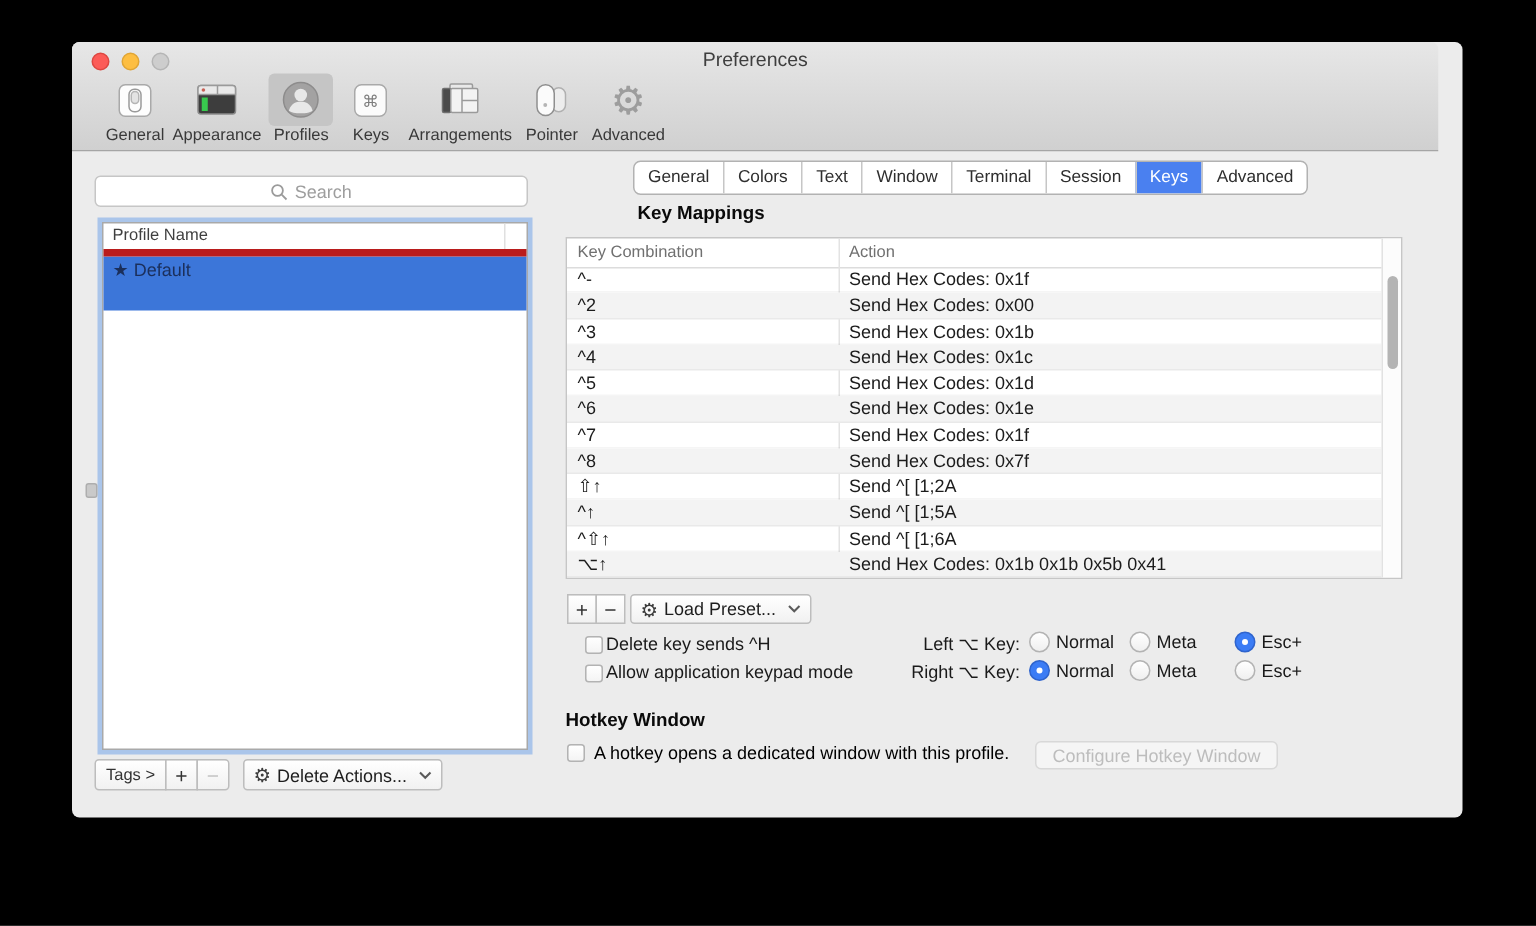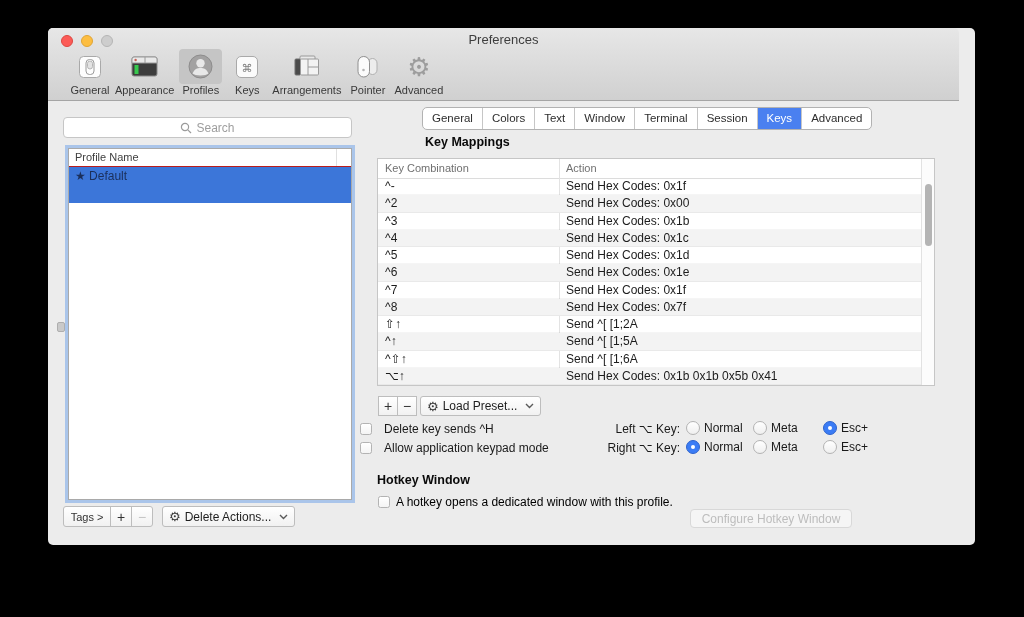--- a/index.html
+++ b/index.html
@@ -23,21 +23,21 @@
   .tb-label{font-size:11px;color:#393939;}
   .gear-big{font-size:26px;line-height:28px;color:#9d9d9d;}
   .gear-sm{font-size:13px;line-height:13px;color:#3c3c3c;}
 
   
   .search{position:absolute;left:15px;top:89px;width:289px;height:21px;box-sizing:border-box;background:#fff;
           border:1px solid #c6c6c6;border-radius:4px;display:flex;align-items:center;justify-content:center;
           gap:4px;color:#9e9e9e;font-size:12px;}
   .listbox{position:absolute;left:20px;top:120px;width:284px;height:352px;background:#fff;
            border:1px solid #a9a9a9;box-sizing:border-box;box-shadow:0 0 0 3px rgba(116,165,234,.55);}
-  .list-header{height:17px;border-bottom:1px solid #b91c1c;font-size:11px;color:#3f3f3f;
+  .list-header{height:17px;border-bottom:5px solid #b91c1c;font-size:11px;color:#3f3f3f;
                padding-left:6px;line-height:17px;position:relative;}
   .hdr-div{position:absolute;right:14px;top:0;bottom:0;width:1px;background:#e0e0e0;}
   .profile-row{height:36px;font-size:12px;line-height:18px;padding-left:6px;color:#222;}
   .profile-row.selected{background:#3c76d9;color:#1b2f5b;}
   .grip{position:absolute;left:9px;top:294px;width:8px;height:10px;background:#c9c9c9;
         border:1px solid #aeaeae;border-radius:2px;box-sizing:border-box;}
   .side-bottom{position:absolute;left:15px;top:478px;display:flex;height:21px;align-items:stretch;}
   .seg{border:1px solid #bdbdbd;background:linear-gradient(#fff,#f1f1f1);font-size:11px;color:#333;
        display:flex;align-items:center;justify-content:center;box-sizing:border-box;}
   .seg+.seg{margin-left:-1px;}
@@ -71,37 +71,37 @@
   .td-key{width:181px;padding-left:7px;box-sizing:border-box;}
   .td-act{padding-left:7px;text-align:center;}
   .scrollbar{position:absolute;top:0;right:0;bottom:0;width:13px;border-left:1px solid #e2e2e2;
              background:#fcfcfc;box-sizing:border-box;}
   .thumb{position:absolute;top:25px;right:2px;width:7px;height:62px;background:#b4b4b4;border-radius:3.5px;}
   .preset-row{position:absolute;left:330px;top:368px;display:flex;height:20px;}
   .pm{width:20px;border:1px solid #bdbdbd;background:linear-gradient(#fff,#f1f1f1);font-size:14px;color:#333;
       display:flex;align-items:center;justify-content:center;box-sizing:border-box;}
   .pm.minus{margin-left:-1px;}
   .dd-preset{margin-left:3px;width:121px;}
-  .cb-row{position:absolute;left:312px;height:15px;display:flex;align-items:center;gap:12px;
+  .cb-row{position:absolute;left:342px;height:15px;display:flex;align-items:flex-end;gap:2px;
           font-size:12px;color:#1a1a1a;}
   .checkbox{width:12px;height:12px;border:1px solid #b3b3b3;border-radius:2.5px;
             background:linear-gradient(#fff,#f4f4f4);box-sizing:border-box;flex:none;}
   .radio-row{position:absolute;left:0;height:16px;font-size:12px;color:#1a1a1a;width:927px;}
   .rlabel{position:absolute;left:480px;width:152px;text-align:right;top:1px;}
   .ropt{position:absolute;display:flex;gap:4px;align-items:center;top:0;}
   .radio{width:14px;height:14px;border-radius:50%;background:linear-gradient(#fff,#efefef);
          border:1px solid #b3b3b3;box-sizing:border-box;position:relative;flex:none;}
   .radio.checked{background:#3b7cf5;border-color:#2f64cd;}
   .radio.checked::after{content:"";position:absolute;left:4px;top:4px;width:4px;height:4px;
                         border-radius:50%;background:#fff;}
   .hotkey-row{position:absolute;left:330px;top:467px;display:flex;align-items:center;gap:6px;
               font-size:12px;color:#000000;}
   .config-btn{position:absolute;left:642px;top:466px;width:162px;height:19px;background:#f5f5f5;
               border:1px solid #d8d8d8;border-radius:4px;color:#bdbdbd;font-size:12px;
-              display:flex;align-items:center;justify-content:center;box-sizing:border-box;margin-top:15px;}
+              display:flex;align-items:center;justify-content:center;box-sizing:border-box;}
 </style>
 </head>
 <body>
 
 <div id="canvas">
   <div class="window">
 
     <div class="chrome">
       <div class="traffic">
         <span class="light red"></span>

